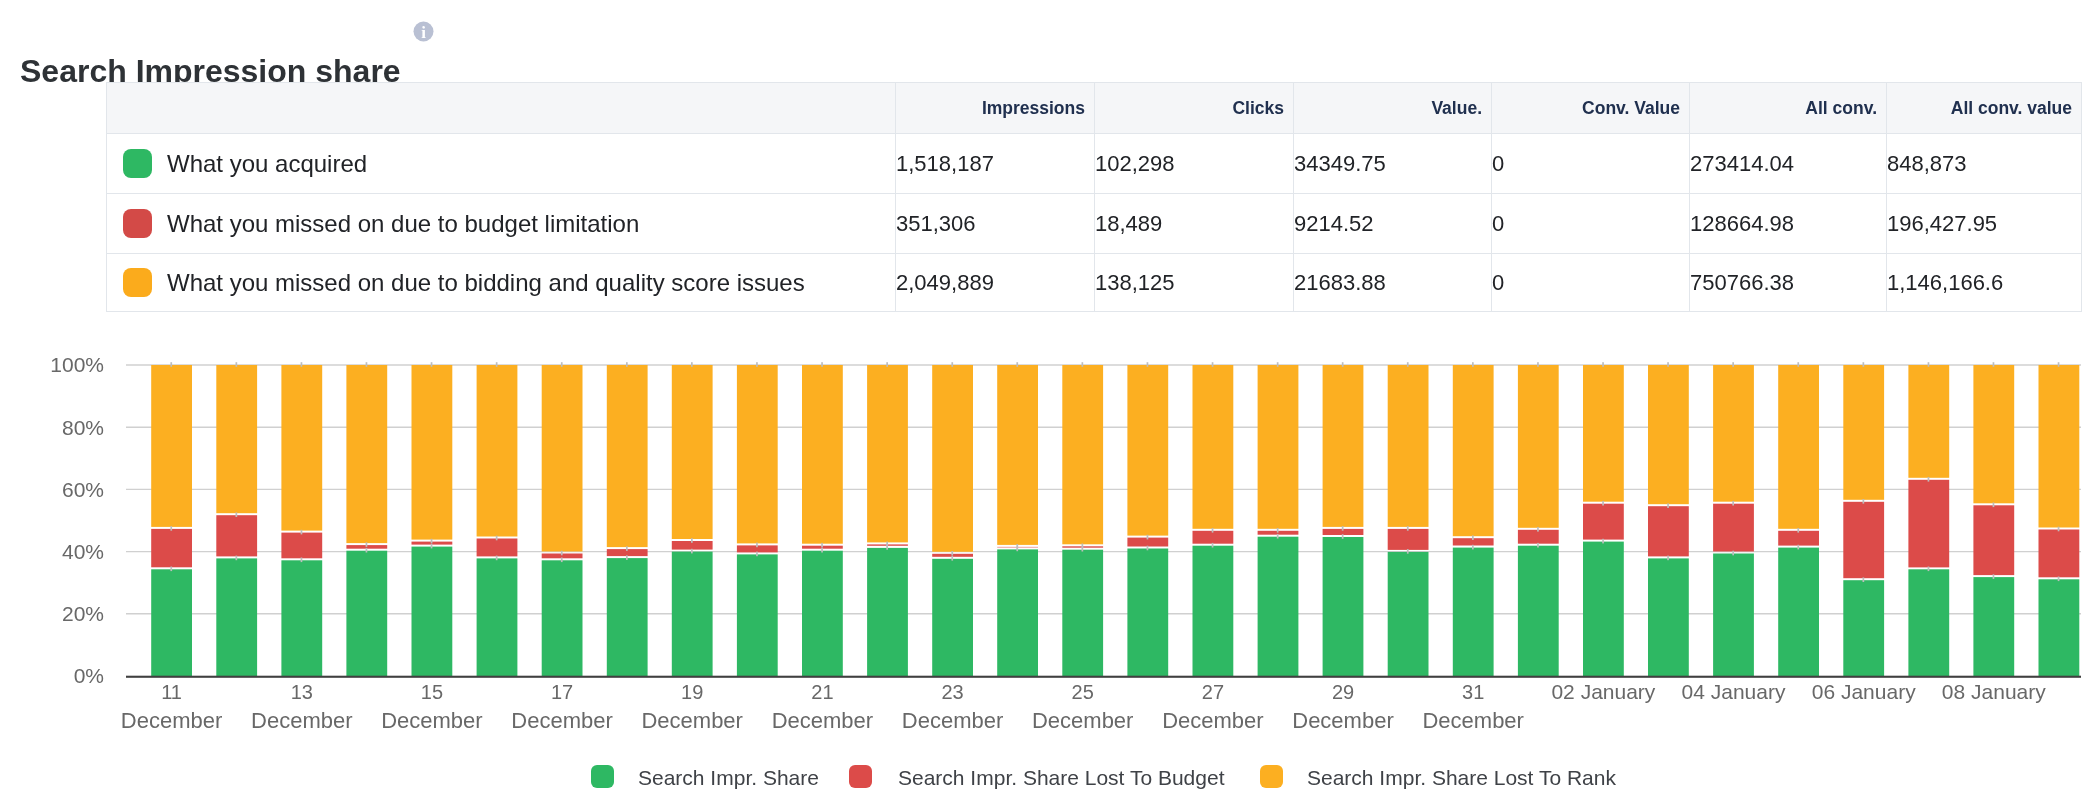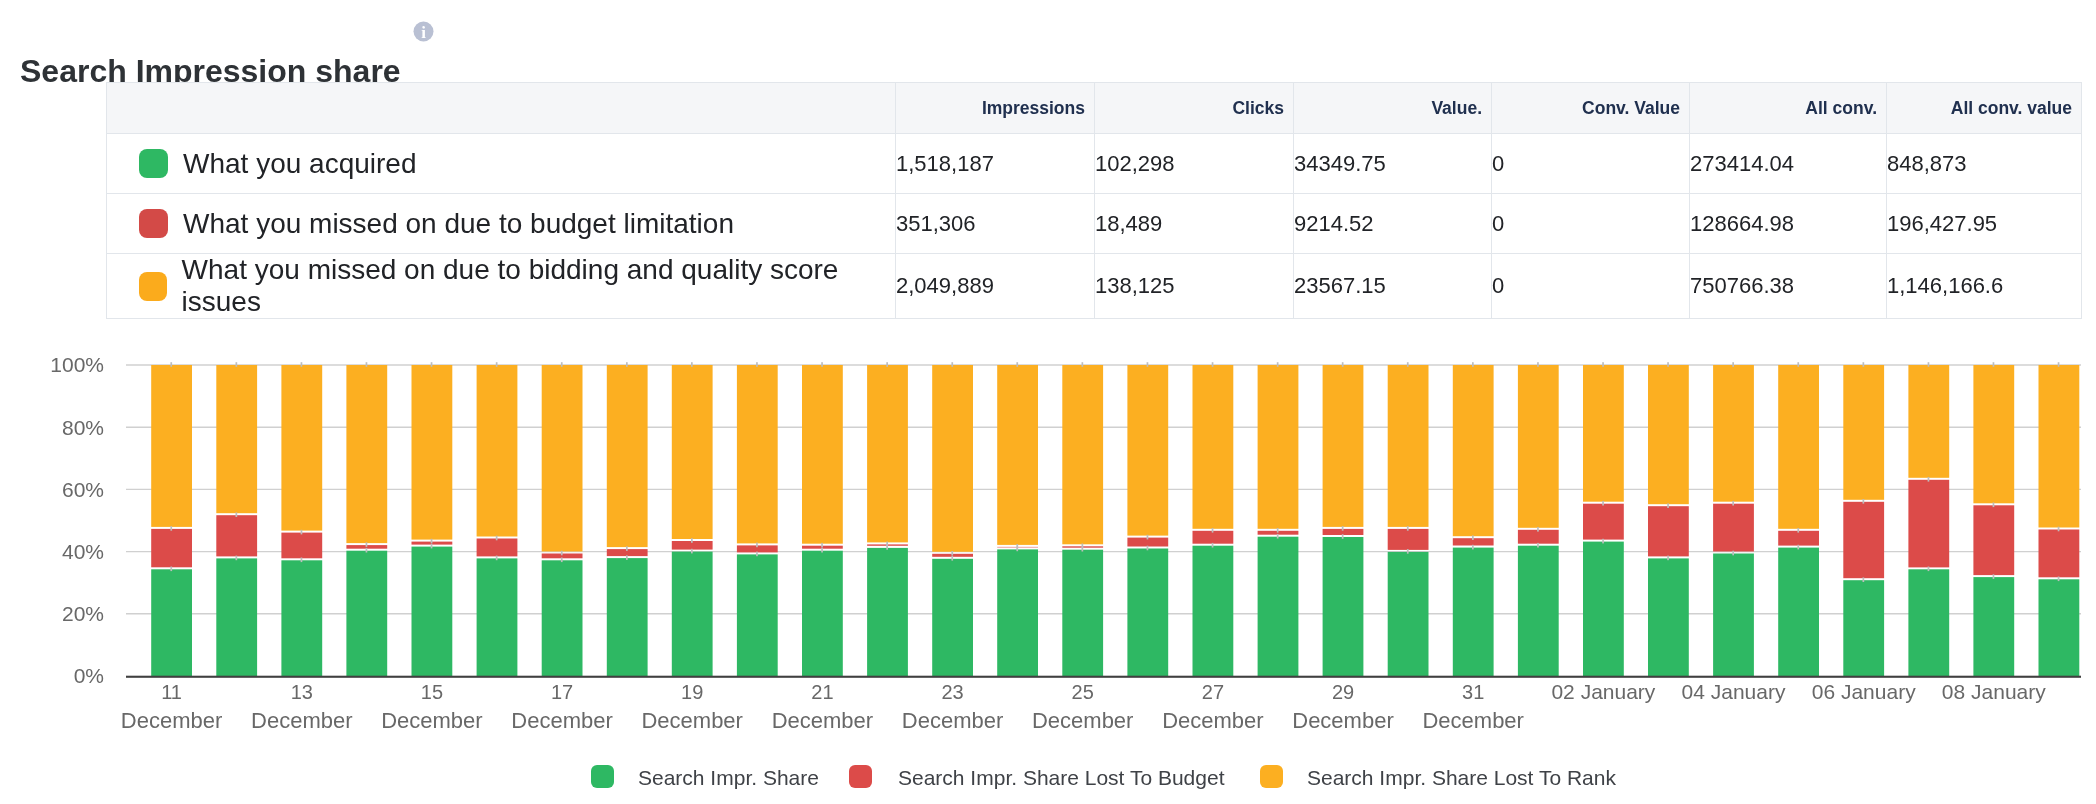--- a/index.html
+++ b/index.html
@@ -5,21 +5,21 @@
   html,body{margin:0;padding:0;}
   body{width:2096px;height:804px;background:#ffffff;font-family:"Liberation Sans",sans-serif;position:relative;overflow:hidden;}
   .abs{position:absolute;}
   #title{left:20px;top:8px;font-size:32px;font-weight:bold;color:#2e3236;letter-spacing:0px;margin-top:45px;}
   table{border-collapse:collapse;table-layout:fixed;}
   #tbl{left:106px;top:82px;}
   #tbl td,#tbl th{border:1px solid #e2e6eb;font-weight:normal;padding:0;}
   #tbl .r3 td{height:57px;}
   #tbl th{background:#f5f6f8;height:50px;font-size:17.5px;font-weight:bold;color:#20304f;text-align:right;padding-right:9px;}
   #tbl td{height:59px;font-size:22px;color:#212327;text-align:left;padding-right:6px;}
-  #tbl td.lab{text-align:left;font-size:28px;padding-left:16px;}
+  #tbl td.lab{text-align:left;font-size:24px;padding-left:0;}
   .sw{display:inline-block;width:29px;height:29px;border-radius:8px;vertical-align:middle;margin-left:16px;margin-right:15px;}
   .labwrap{display:flex;align-items:center;height:100%;}
 </style>
 </head>
 <body>
 <div class="abs" id="title">Search Impression share</div>
 <svg class="abs" style="left:413px;top:21px;" width="21" height="21" viewBox="0 0 21 21">
   <circle cx="10.5" cy="10.5" r="10" fill="#b9c0d3"></circle>
   <text x="10.5" y="16.8" text-anchor="middle" font-family="Liberation Serif" font-size="17" font-weight="bold" fill="#ffffff">i</text>
 </svg>
@@ -65,21 +65,21 @@
         <td>0</td>
         <td>128664.98</td>
         <td>196,427.95</td>
   </tr>
   <tr class="r3">
     <td class="lab">
           <div class="labwrap"><span class="sw" style="background:#fbab1c;"></span>What you missed on due to bidding and quality score issues</div>
         </td>
     <td>2,049,889</td>
         <td>138,125</td>
-        <td>23567.15</td>
+        <td>21683.88</td>
         <td>0</td>
         <td>750766.38</td>
         <td>1,146,166.6</td>
   </tr>
 </tbody>
   </table>
 
 <svg class="abs" style="left:0px;top:340px;" width="2096" height="464" viewBox="0 340 2096 464" id="chart">
 
 <line x1="126" y1="365.0" x2="2081" y2="365.0" stroke="#d0d0d0" stroke-width="1.4"></line>

